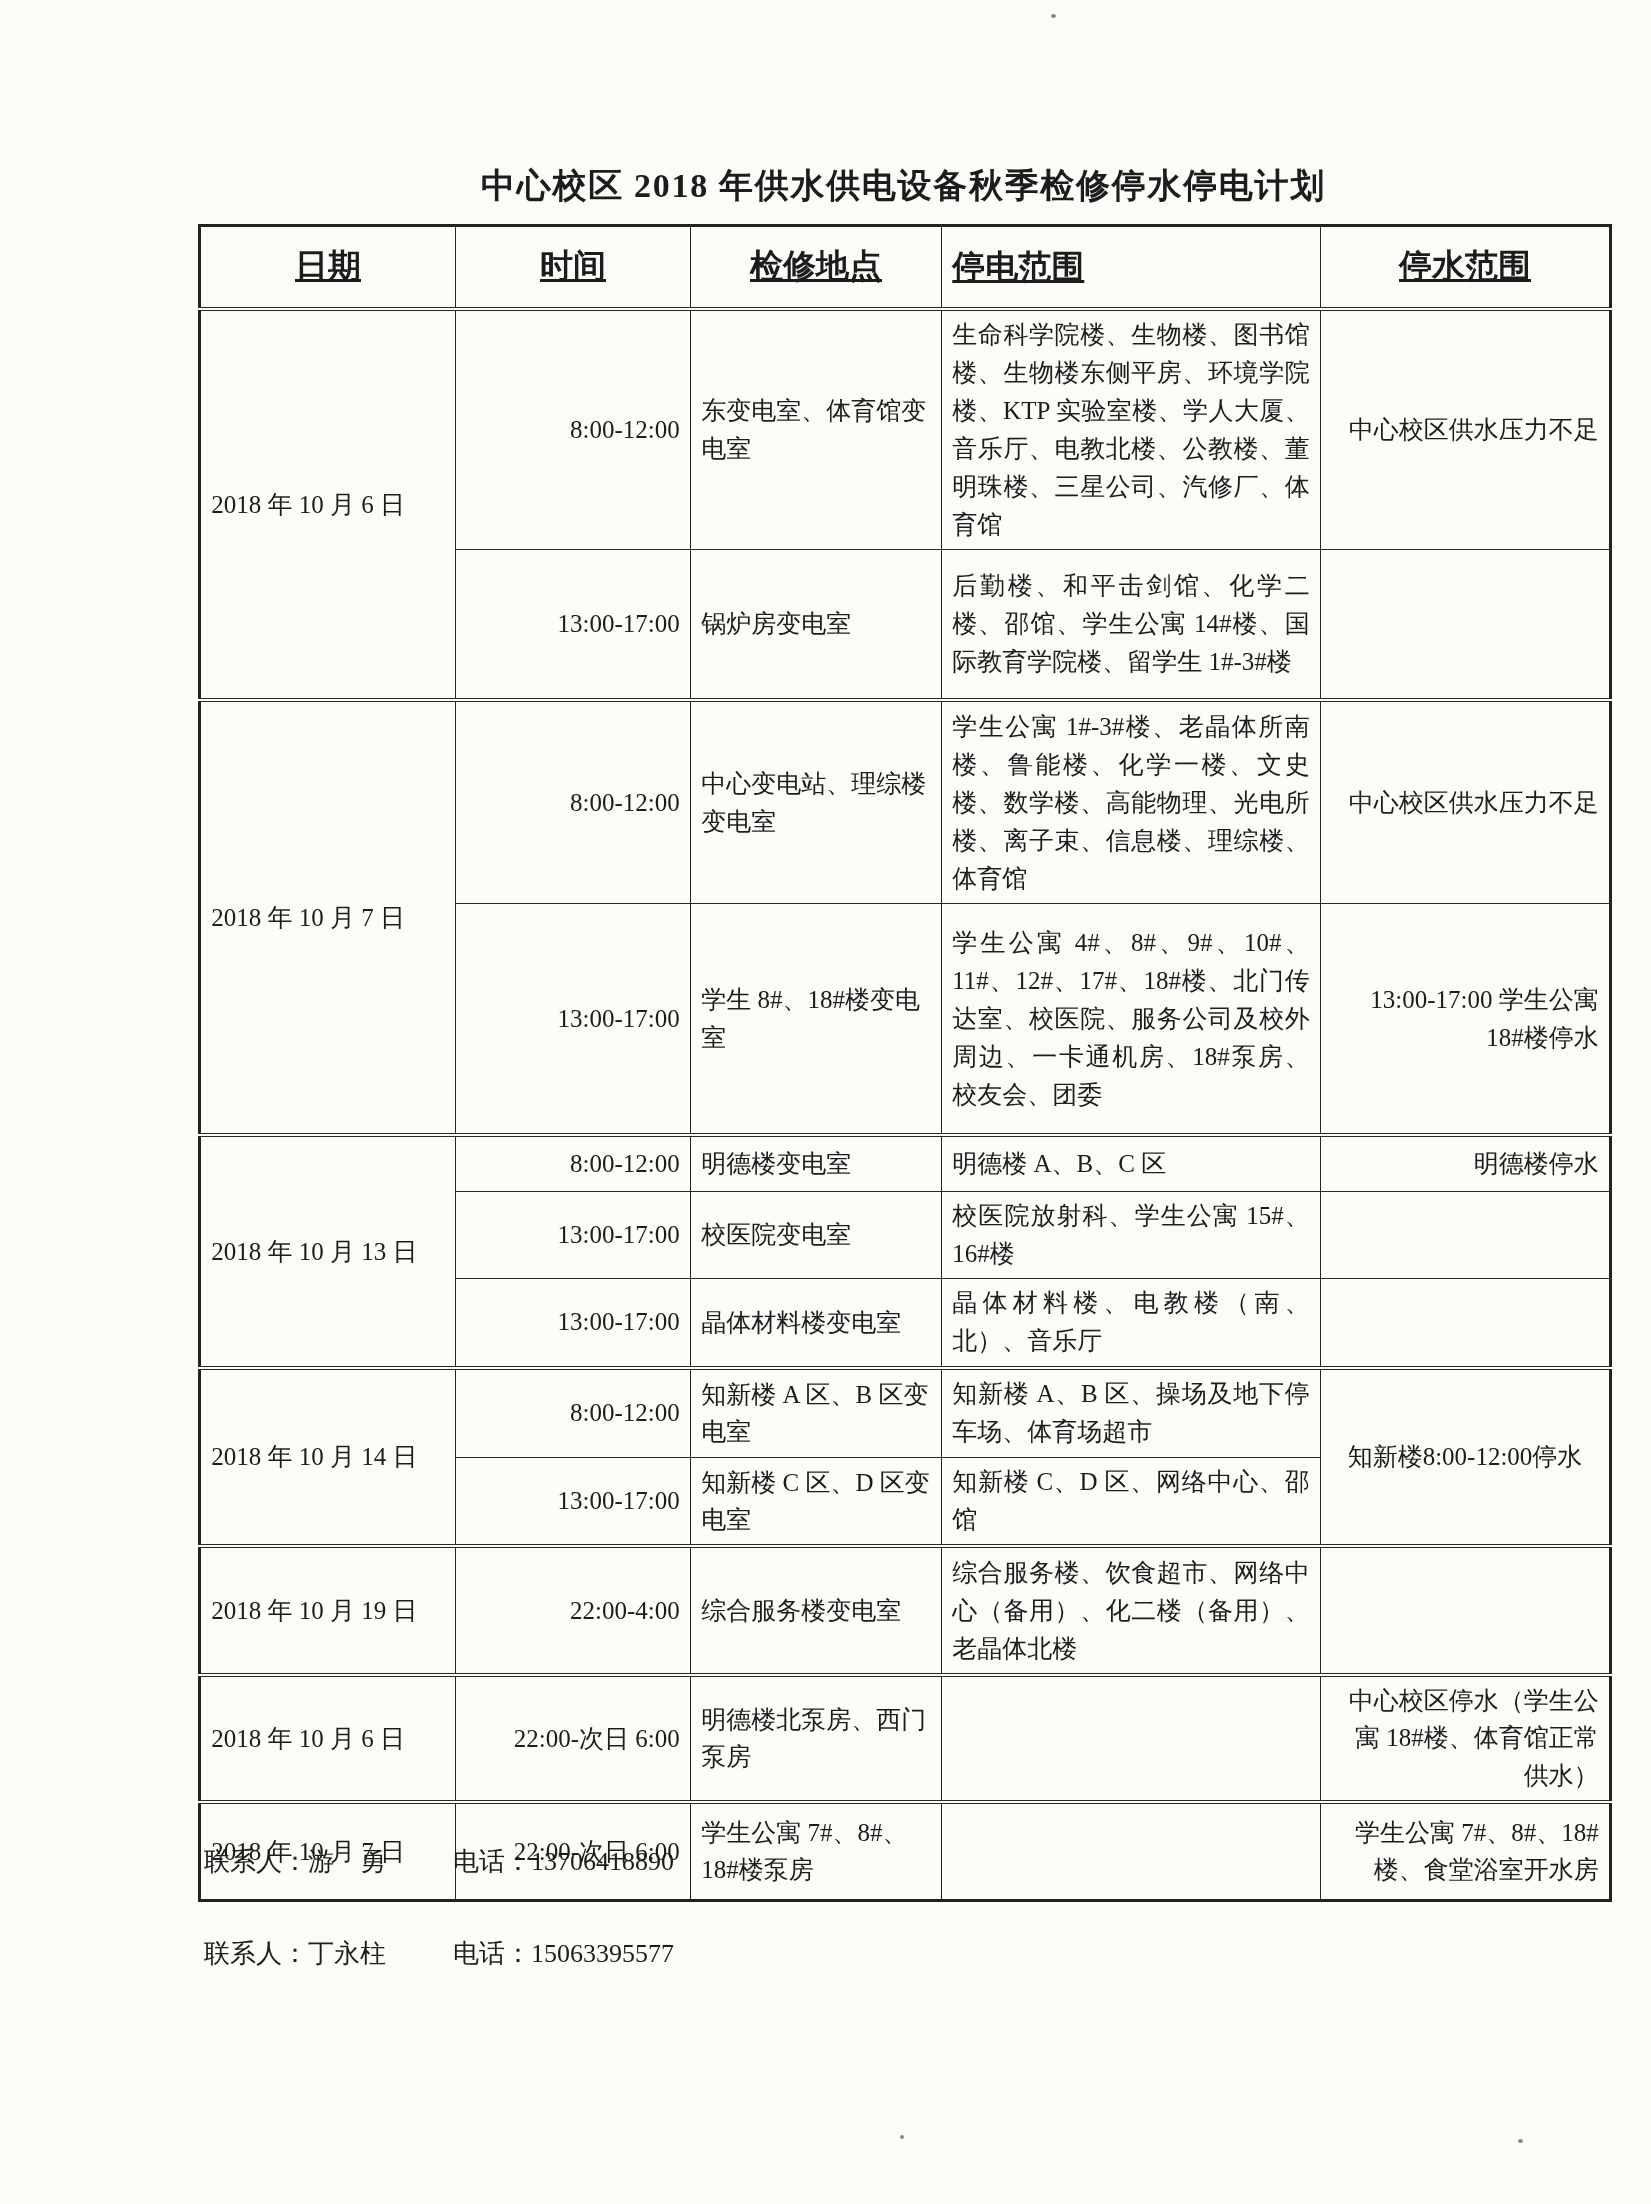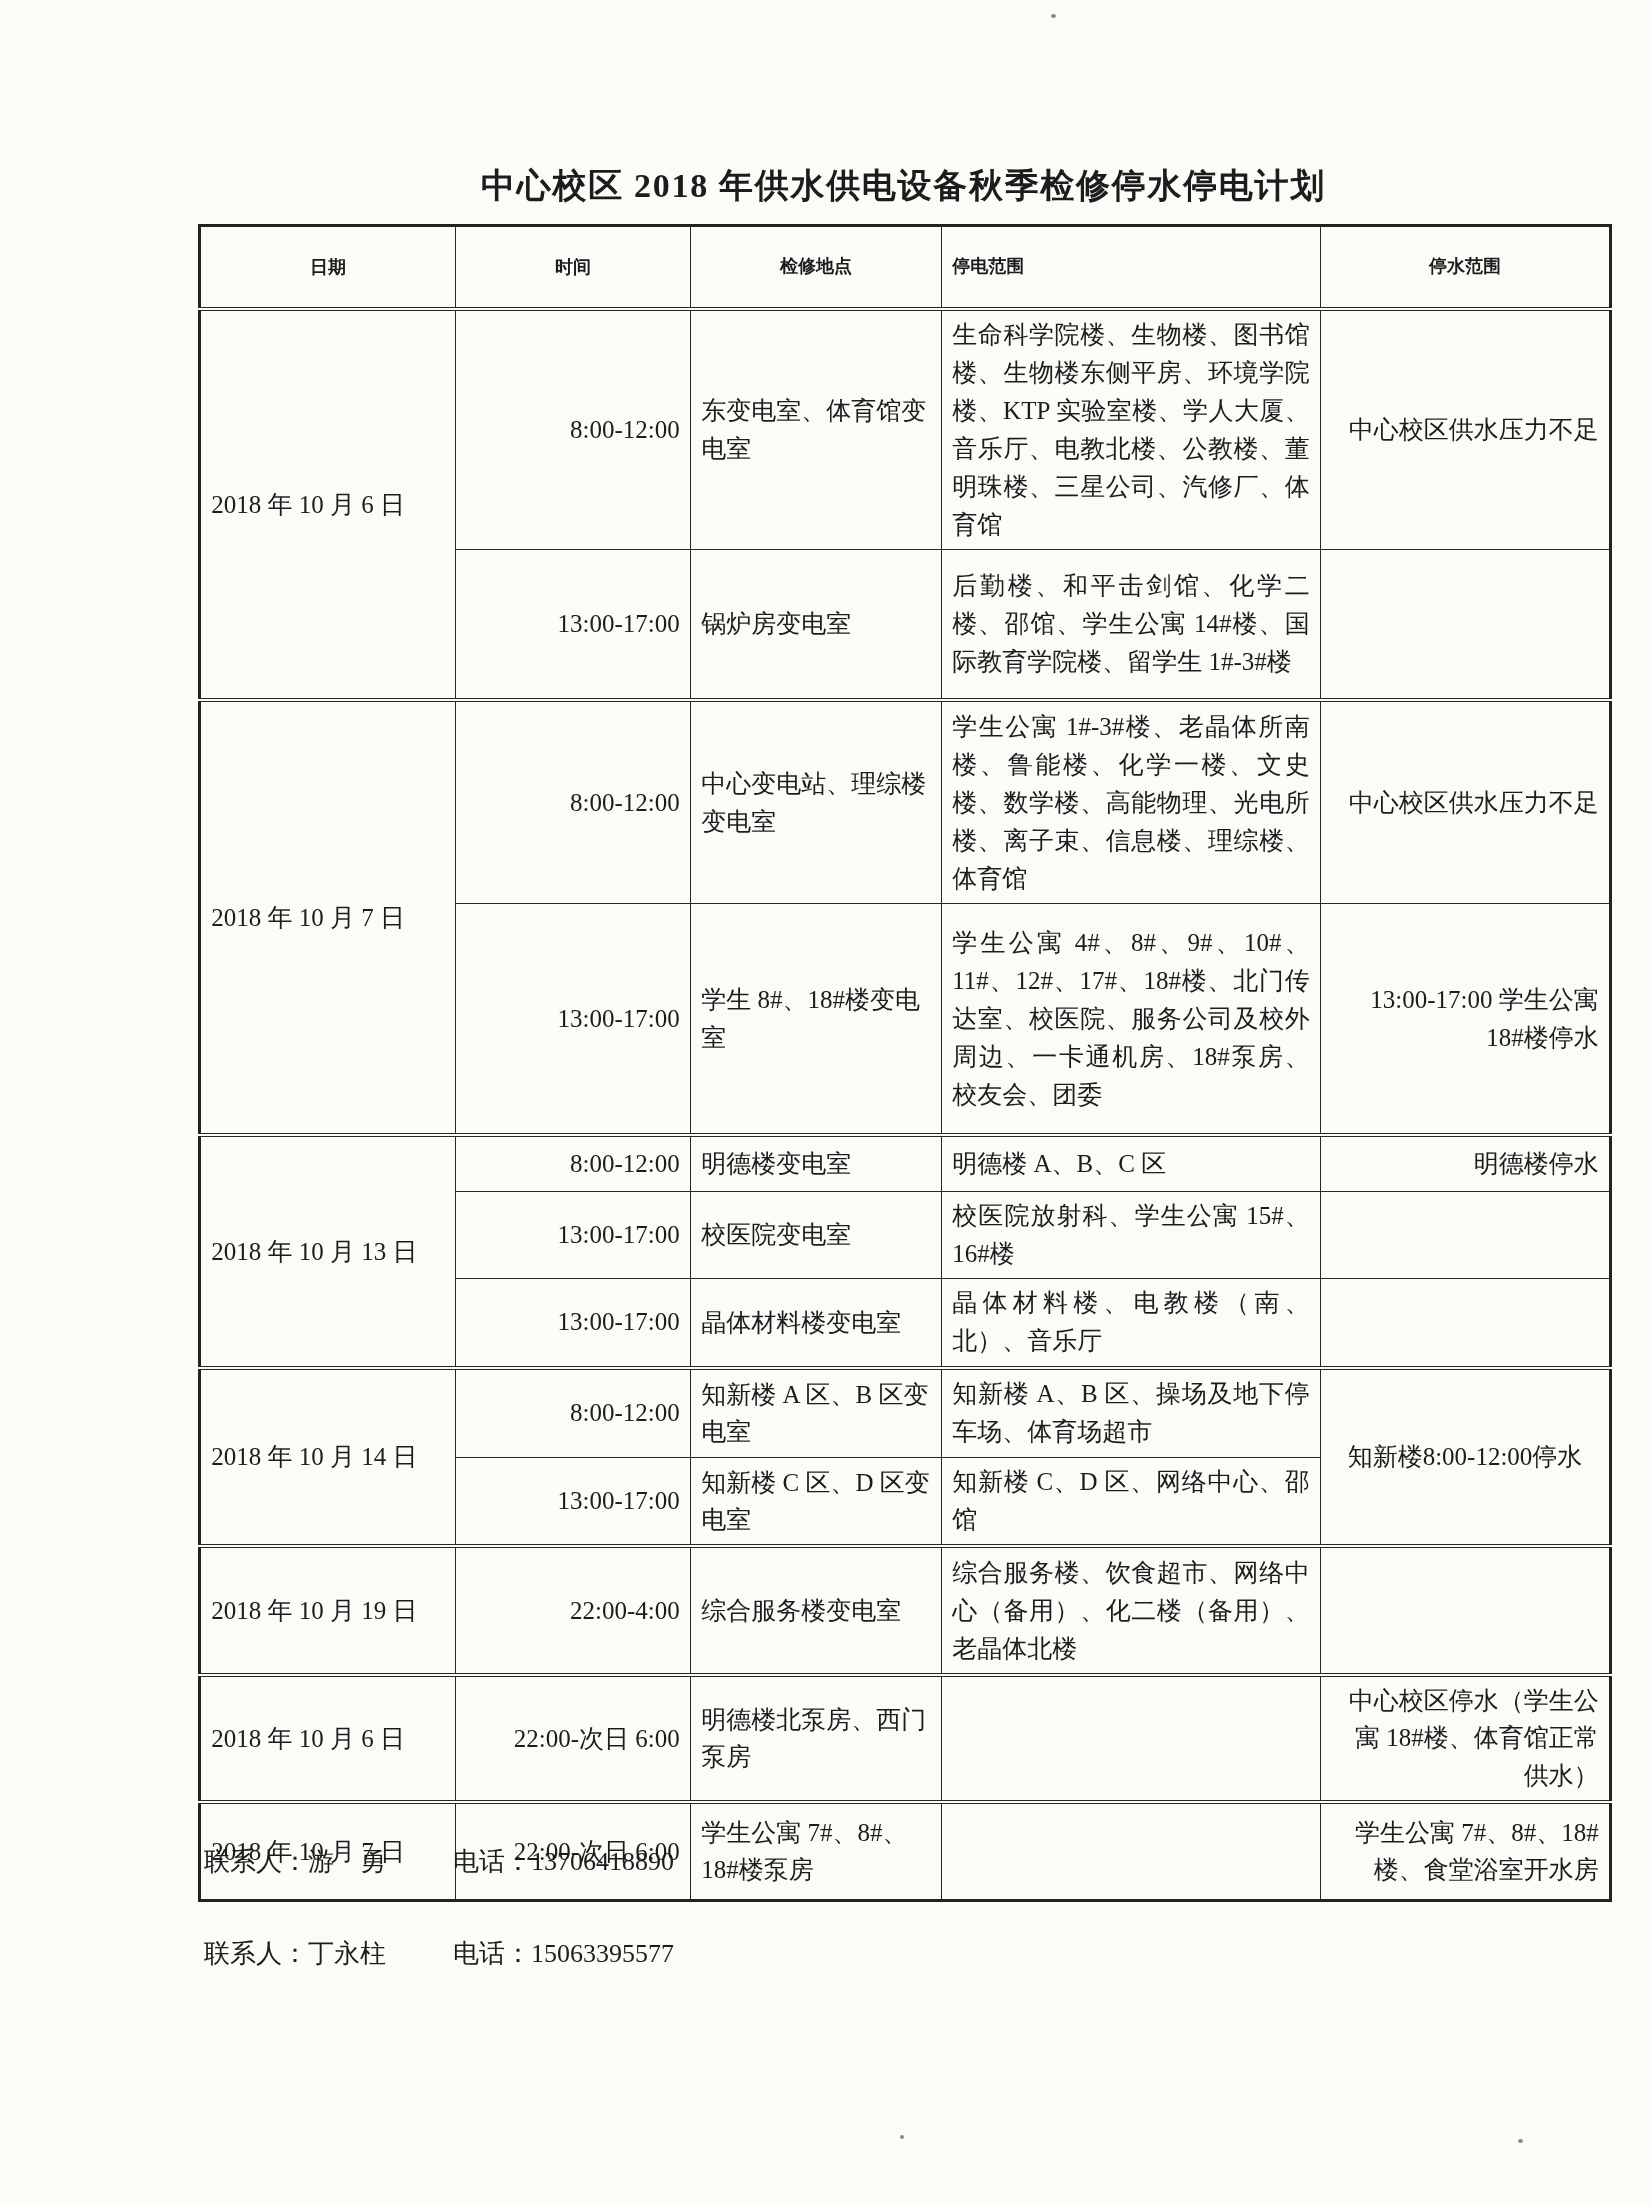--- a/index.html
+++ b/index.html
@@ -41,24 +41,25 @@
   }
   table.schedule th,
   table.schedule td {
     border: 1.7px solid #262626;
     vertical-align: middle;
     font-size: 25px;
     padding: 5.2px 10.3px;
     overflow: hidden;
   }
   table.schedule th {
-    font-size: 18px;
+    font-size: 33px;
     font-weight: bold;
     text-align: center;
     border-bottom: 4.3px double #262626;
+    text-decoration: underline;
   }
   
   .c-time, .c-loc, .c-power, .c-water {
     border-left: 4.3px double #262626;
   }
   
   tr.group-top > td {
     border-top: 4.3px double #262626;
   }
   .c-date {

